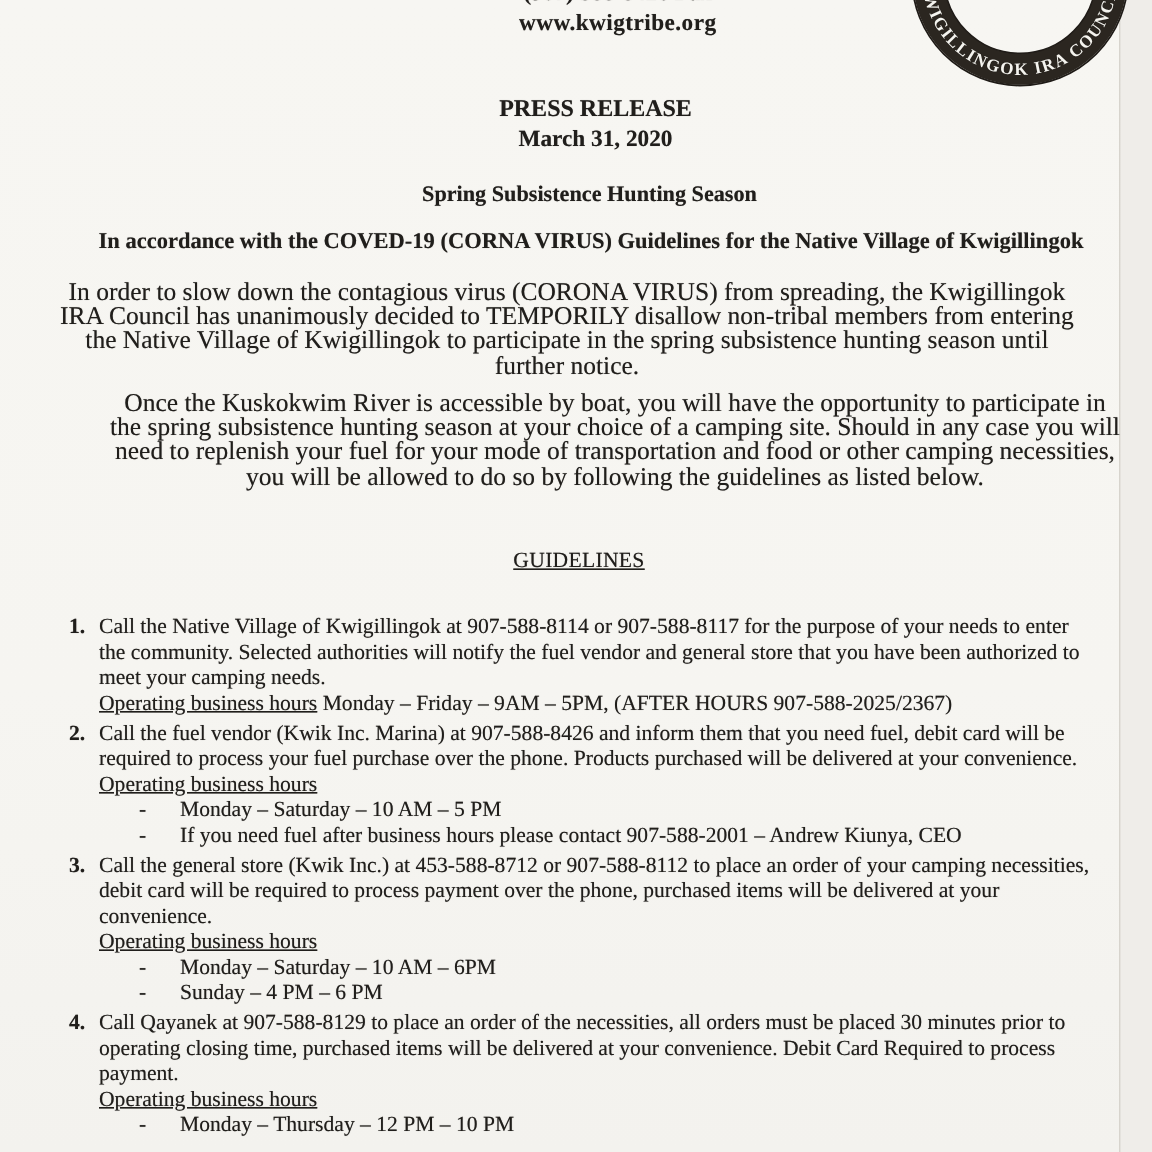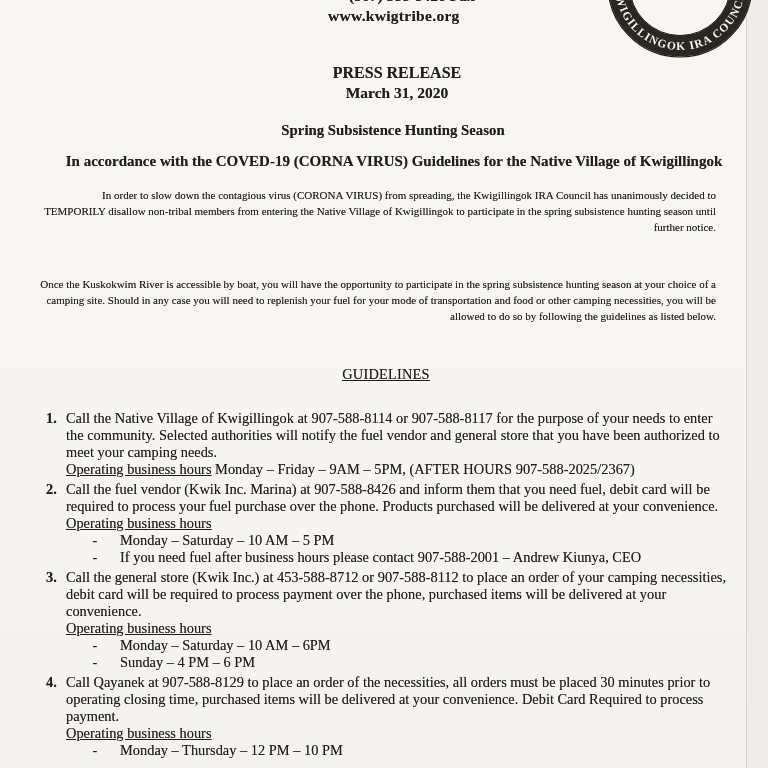--- a/index.html
+++ b/index.html
@@ -12,36 +12,36 @@
   .page{
     position:relative;width:768px;height:768px;overflow:hidden;
     background:linear-gradient(180deg,#f7f6f2 0%,#f6f5f1 60%,#f3f2ee 100%);
     text-shadow:0 0 .45px rgba(30,28,25,.55);
   }
   .edge-band{position:absolute;top:0;left:747px;width:21px;height:768px;background:#efede9;}
   .edge-line{position:absolute;top:0;left:746px;width:1px;height:768px;background:#d7d4cd;}
 
   
   .fax-line{position:absolute;left:349px;top:-13px;font-size:15.5px;font-weight:bold;white-space:nowrap;}
-  .website{position:absolute;left:328px;top:7px;font-size:15.5px;font-weight:bold;letter-spacing:.3px;white-space:nowrap;}
+  .website{position:absolute;left:346px;top:7px;font-size:15.5px;font-weight:bold;letter-spacing:.3px;white-space:nowrap;}
   .seal{position:absolute;left:600px;top:0;width:168px;height:70px;}
 
   
   .title-block{position:absolute;left:0;top:63px;width:768px;text-align:center;transform:translateX(13px);}
   .title-block .t1{font-size:16px;font-weight:bold;line-height:20px;}
   .title-block .t2{font-size:15.5px;font-weight:bold;line-height:20px;}
   .subject{position:absolute;left:0;top:122px;width:768px;text-align:center;transform:translateX(9px);
     font-size:14.8px;font-weight:bold;}
   .accordance{position:absolute;left:0;top:153px;width:768px;text-align:center;transform:translateX(10px);
     font-size:15px;font-weight:bold;}
 
   
-  .para{position:absolute;left:40px;width:676px;font-size:11px;line-height:16.2px;text-align:right;}
+  .para{position:absolute;left:40px;width:676px;font-size:17px;line-height:16.2px;text-align:center;}
   .p1{top:187px;}
-  .p2{top:276px;}
+  .p2{top:261px;margin-left:32px;}
 
   .section-heading{
     position:absolute;left:0;top:346px;width:768px;text-align:center;transform:translateX(2px);
     font-size:14.4px;line-height:19px;letter-spacing:.2px;
   }
   .section-heading .u{text-decoration:underline;}
 
   
   .list{position:absolute;left:40px;top:410px;width:688px;font-size:14.4px;line-height:17px;}
   .li{display:flex;margin-bottom:3px;}

